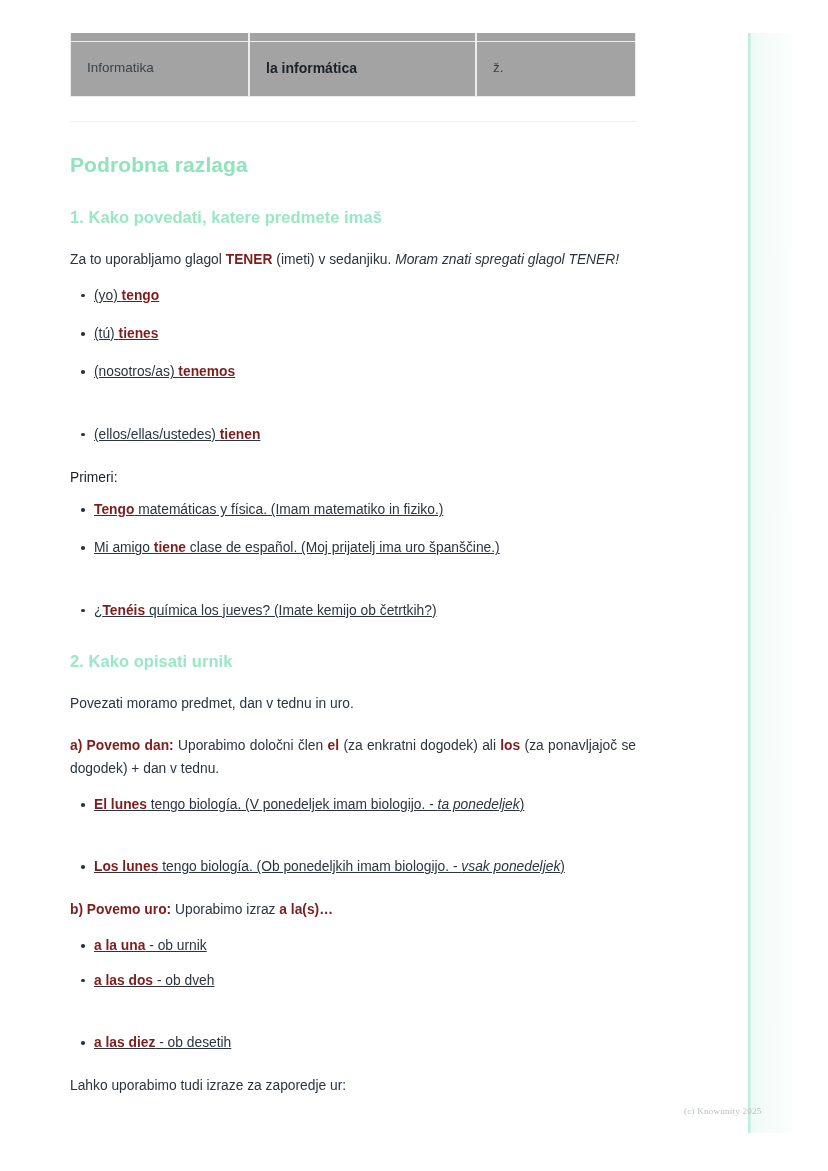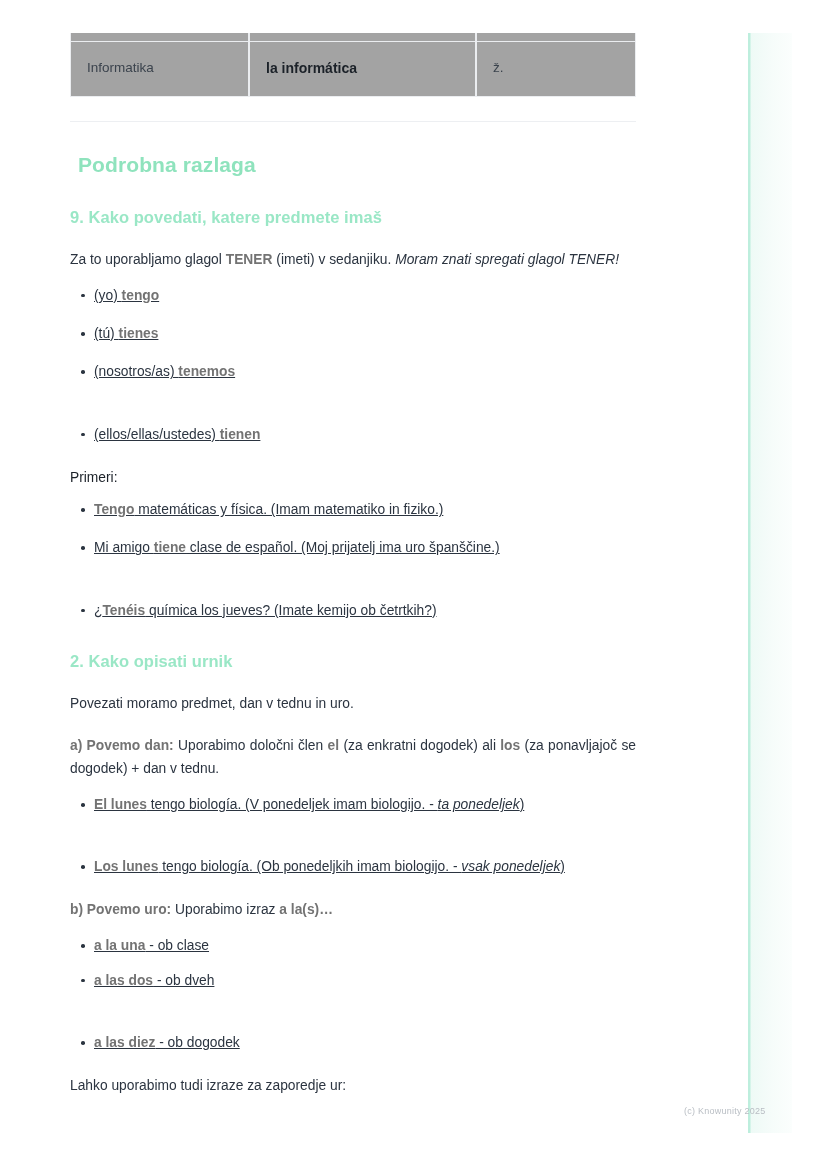--- a/index.html
+++ b/index.html
@@ -80,21 +80,21 @@
     background: #edeff2;
     margin: 24px 0 0 0;
     width: 566px;
   }
 
   
   h1.section-title {
     font-size: 21px;
     font-weight: bold;
     color: #8fe3bd;
-    margin: 30px 0 0 8px;
+    margin: 30px 0 0 0;
     letter-spacing: 0.1px;
     line-height: 1.25;
   }
   h2.sub-title {
     font-size: 16.5px;
     font-weight: bold;
     color: #9ae7c6;
     margin: 29px 0 0 0;
     letter-spacing: 0.05px;
     line-height: 1.3;
@@ -109,21 +109,21 @@
     text-align: justify;
   }
   p.para.tight { text-align: left; }
   p.lead-label {
     font-size: 13.8px;
     font-weight: normal;
     color: #1b2128;
     margin: 24px 0 0 0;
   }
 
-  b, strong { font-weight: bold; color: #737373; }
+  b, strong { font-weight: bold; color: #7f1d1d; }
   i, em { font-style: italic; }
 
   
   ul.blist {
     list-style: none;
     margin: 14px 0 0 0;
     padding: 0;
     text-decoration: underline;
   }
   ul.blist li {
@@ -150,21 +150,21 @@
 
   
   #watermark {
     position: absolute;
     left: 684px;
     top: 1106px;
     font-size: 9px;
     color: #b9bec4;
     letter-spacing: 0.25px;
     white-space: nowrap;
-    font-family: Liberation Sans, sans-serif;
+    font-family: Liberation Serif, serif;
   }
 </style>
 </head>
 <body>
 
 <div id="edge-strip"></div>
 
 <div id="content">
 
   <table class="vocab-table">
@@ -184,21 +184,21 @@
         <td class="bold-cell">la informática</td>
         <td>ž.</td>
       </tr>
     </tbody>
   </table>
 
   <div class="hr"></div>
 
   <h1 class="section-title">Podrobna razlaga</h1>
 
-  <h2 class="sub-title">9. Kako povedati, katere predmete imaš</h2>
+  <h2 class="sub-title">1. Kako povedati, katere predmete imaš</h2>
 
   <p class="para"><span>Za to uporabljamo glagol </span><b>TENER</b><span> (imeti) v sedanjiku. </span><i>Moram znati spregati glagol TENER!</i></p>
 
   <ul class="blist conj">
     <li><span>(yo) </span><b>tengo</b></li>
     <li><span>(tú) </span><b>tienes</b></li>
     <li><span>(nosotros/as) </span><b>tenemos</b></li>
     <li><span>(ellos/ellas/ustedes) </span><b>tienen</b></li>
   </ul>
 
@@ -217,22 +217,22 @@
   <p class="para"><b>a) Povemo dan:</b><span> Uporabimo določni člen </span><b>el</b><span> (za enkratni dogodek) ali </span><b>los</b><span> (za ponavljajoč se dogodek) + dan v tednu.</span></p>
 
   <ul class="blist">
     <li><b>El lunes</b><span> tengo biología. (V ponedeljek imam biologijo. - </span><i>ta ponedeljek</i><span>)</span></li>
     <li><b>Los lunes</b><span> tengo biología. (Ob ponedeljkih imam biologijo. - </span><i>vsak ponedeljek</i><span>)</span></li>
   </ul>
 
   <p class="para tight"><b>b) Povemo uro:</b><span> Uporabimo izraz </span><b>a la(s)…</b></p>
 
   <ul class="blist">
-    <li><b>a la una</b><span> - ob clase</span></li>
+    <li><b>a la una</b><span> - ob urnik</span></li>
     <li><b>a las dos</b><span> - ob dveh</span></li>
-    <li><b>a las diez</b><span> - ob dogodek</span></li>
+    <li><b>a las diez</b><span> - ob desetih</span></li>
   </ul>
 
   <p class="para tight">Lahko uporabimo tudi izraze za zaporedje ur:</p>
 
 </div>
 
 <div id="watermark">(c) Knowunity 2025</div>
 
 </body></html>

